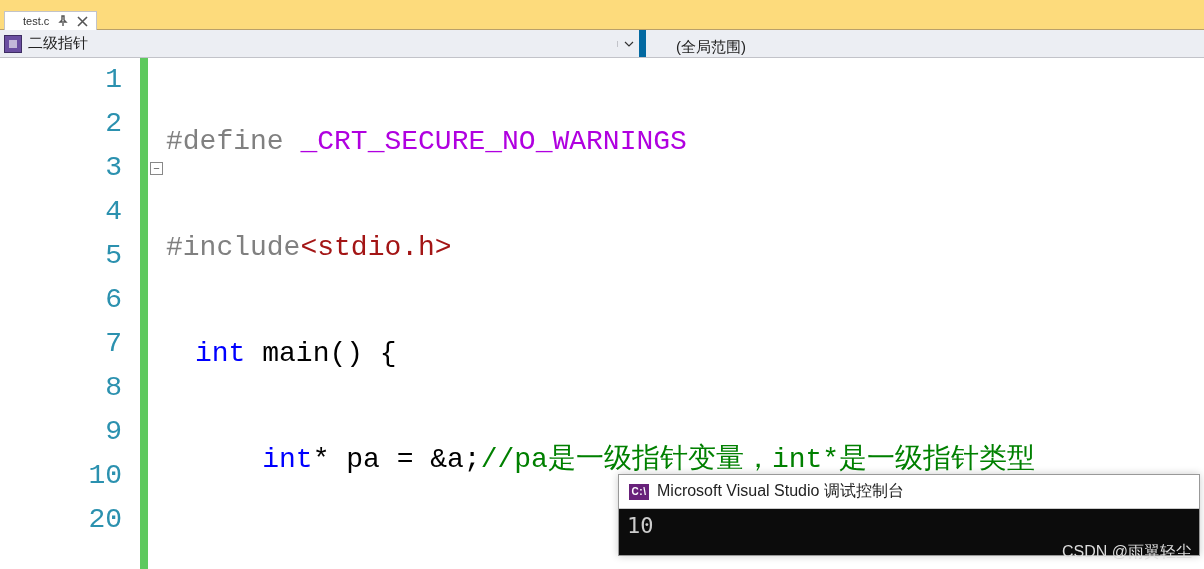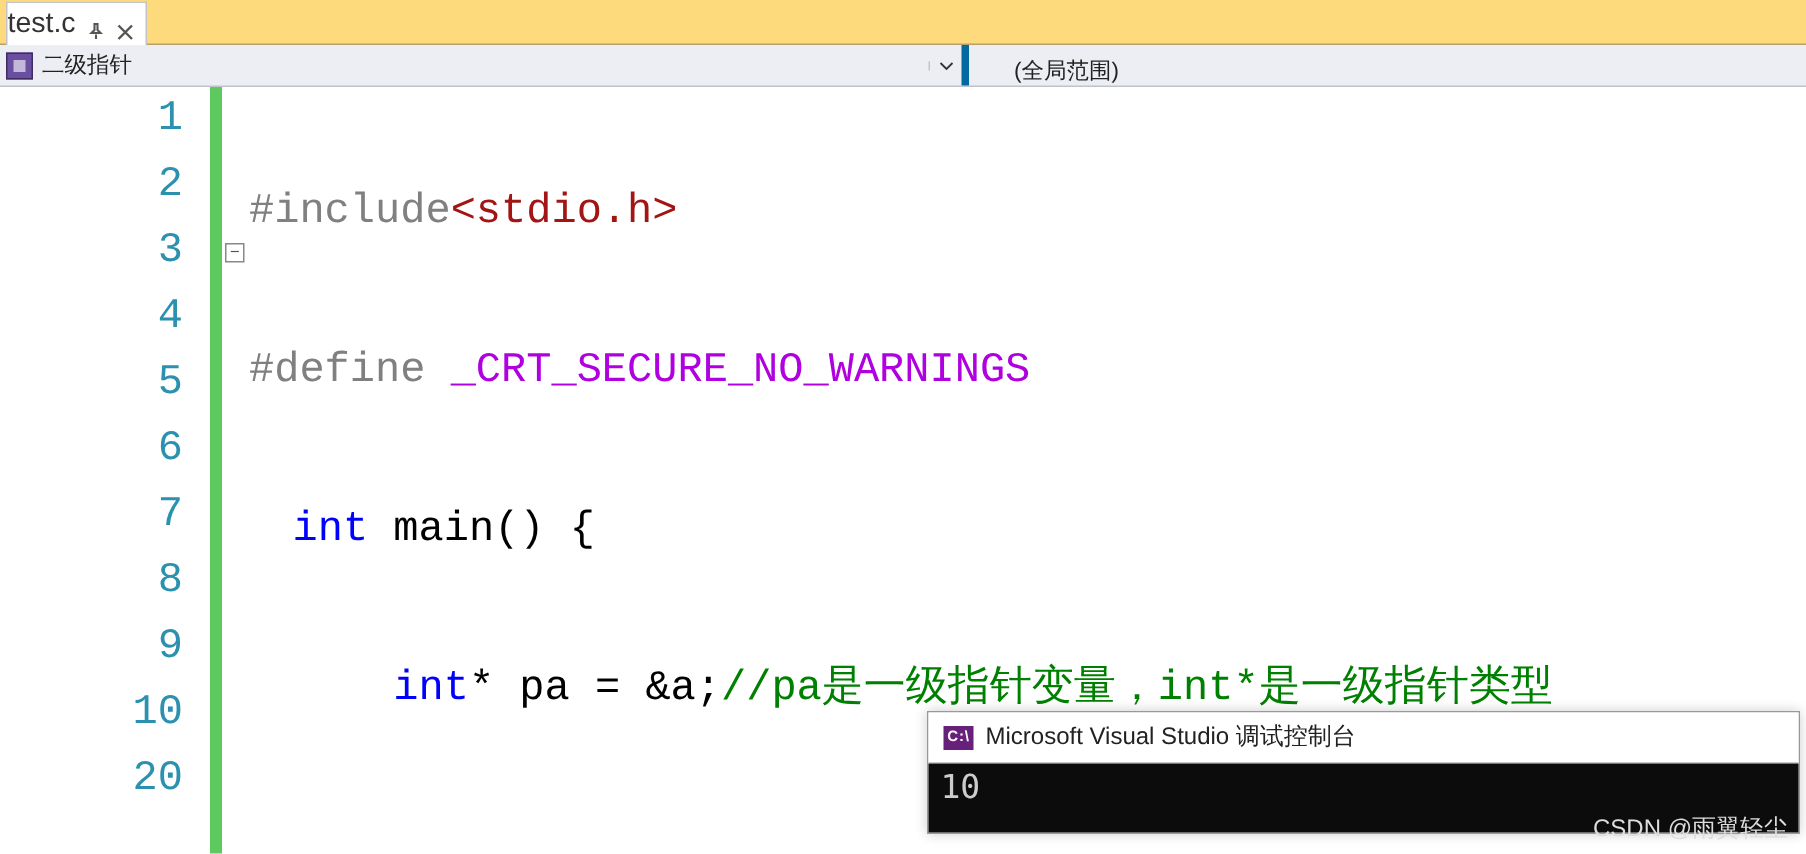--- a/index.html
+++ b/index.html
@@ -17,43 +17,43 @@
     height: 30px;
     display: flex;
     align-items: flex-end;
     border-bottom: 1px solid #b9a06a;
     padding-left: 4px;
   }
   .tab {
     background: #fff;
     border: 1px solid #c2c3c9;
     border-bottom: none;
-    padding: 3px 8px 3px 0;
-    font-size: 19px;
+    padding: 3px 8px 3px 18px;
+    font-size: 11px;
     color: #333;
     display: flex;
-    align-items: flex-end;
+    align-items: center;
     gap: 8px;
     position: relative;
     top: 1px;
   }
   .pin-icon svg, .close-icon svg { display: block; }
   .close-icon { color: #555; cursor: pointer; }
   .context-bar {
     height: 28px;
     background: #eceef3;
     border-bottom: 1px solid #c2c3c9;
     display: flex;
     align-items: stretch;
   }
   .ctx-left {
     flex: 0 0 646px;
     display: flex;
     align-items: center;
-    border-right: 5px solid #0369a1;
+    border-right: 7px solid #0369a1;
     padding-left: 4px;
   }
   .ctx-icon {
     width: 18px; height: 18px;
     background: #6a4ea0;
     border: 1px solid #3e2d63;
     margin-right: 6px;
     display: flex; align-items: center; justify-content: center;
   }
   .ctx-text { font-size: 15px; color: #222; }
@@ -214,22 +214,22 @@
     <div>8</div>
     <div>9</div>
     <div>10</div>
     <div>20</div>
   </div>
   <div class="change-bar"></div>
   <div class="fold-col">
     <div class="fold-box" style="top:104px">−</div>
   </div>
   <div class="code">
+    <div class="code-line"><span class="c-pre">#define </span><span class="c-def">_CRT_SECURE_NO_WARNINGS</span></div>
     <div class="code-line"><span class="c-pre">#include</span><span class="c-inc">&lt;stdio.h&gt;</span></div>
-    <div class="code-line"><span class="c-pre">#define </span><span class="c-def">_CRT_SECURE_NO_WARNINGS</span></div>
     <div class="code-line"><span class="c-kw">int</span><span class="c-txt"> main() {</span></div>
     <div class="code-line"><span>    </span><span class="c-kw">int</span><span class="c-txt">* pa = &amp;a;</span><span class="c-cmt">//pa是一级指针变量，int*是一级指针类型</span></div>
     
     
     
     
     
     
   </div>
 </div>

